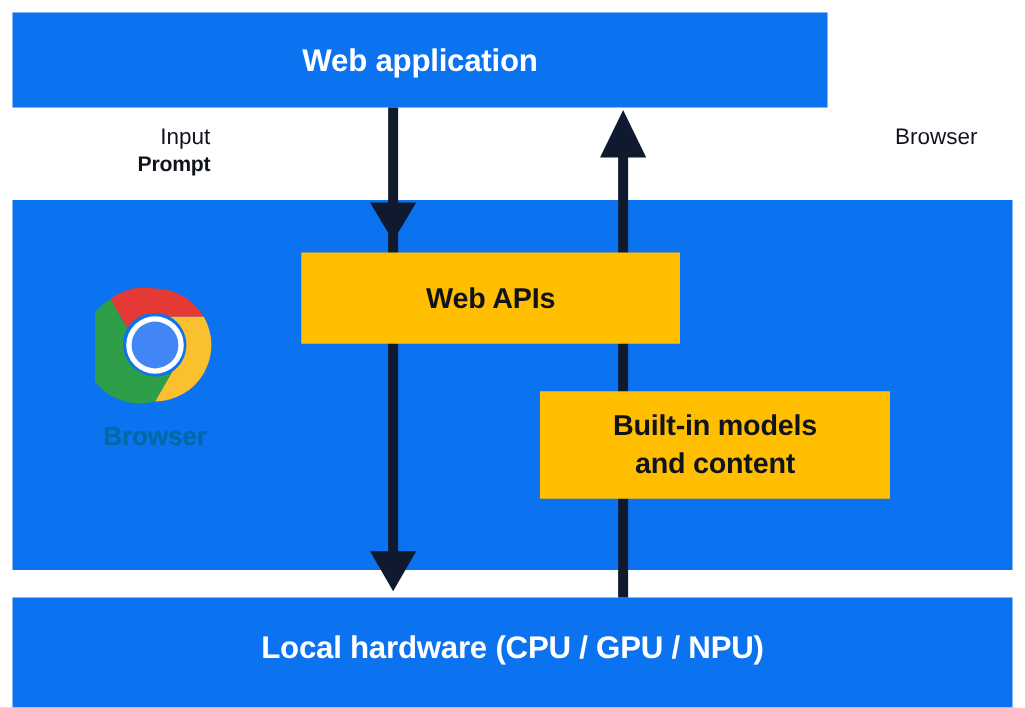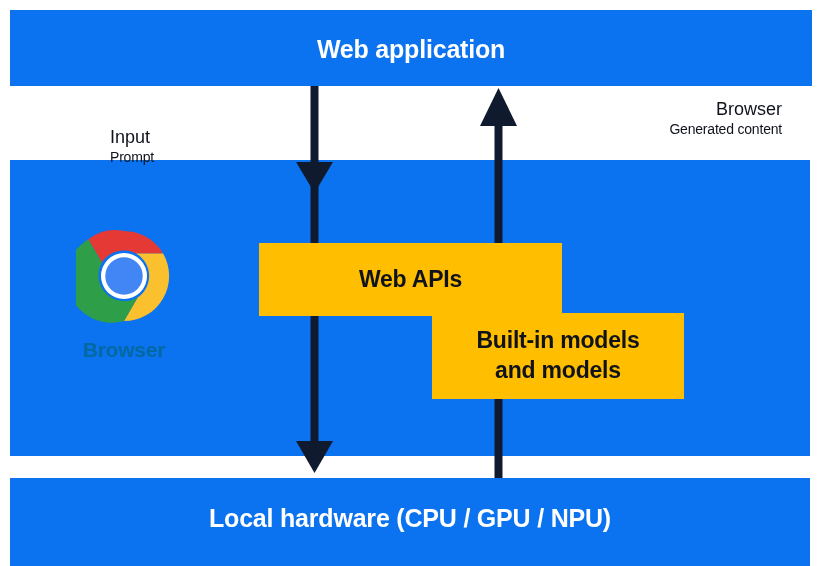--- a/index.html
+++ b/index.html
@@ -20,21 +20,21 @@
 
   
   .layer-bar {
     position: absolute;
     background: #0b72f0;
     box-sizing: border-box;
   }
   .layer-bar.top {
     left: 10px;
     top: 10px;
-    width: 802px;
+    width: 652px;
     height: 76px;
   }
   .layer-bar.middle {
     left: 10px;
     top: 160px;
     width: 800px;
     height: 296px;
   }
   .layer-bar.bottom {
     left: 10px;
@@ -99,58 +99,56 @@
     text-align: center;
     color: #10131c;
     font-weight: bold;
     font-size: 23px;
     line-height: 1.3;
     letter-spacing: -0.2px;
     box-sizing: border-box;
     z-index: 5;
   }
   .component-box.web-apis {
-    left: 259px;
+    left: 241px;
     top: 202px;
     width: 303px;
     height: 73px;
-    margin-top: 41px;
   }
   .component-box.builtin {
     left: 432px;
     top: 313px;
-    width: 252px;
+    width: 280px;
     height: 86px;
     padding: 0 26px;
   }
 
   
   .io-label {
     position: absolute;
     color: #10131c;
     white-space: nowrap;
   }
   .io-label .io-kind {
     display: block;
     font-size: 18px;
     font-weight: normal;
     line-height: 1.25;
   }
   .io-label .io-value {
     display: block;
-    font-size: 14px;
-    font-weight: normal;
+    font-size: 17px;
+    font-weight: bold;
     line-height: 1.25;
     letter-spacing: -0.2px;
   }
   .io-label.input {
     left: 110px;
     top: 98px;
-    text-align: left;
-    margin-top: 28px;
+    text-align: right;
   }
   .io-label.output {
     right: 38px;
     top: 98px;
     text-align: right;
   }
 </style>
 </head>
 <body>
 
@@ -195,27 +193,26 @@
     <div class="browser-label">Browser</div>
   </div>
 
   <div class="component-box web-apis">
     <span>Web APIs</span>
   </div>
 
   <div class="component-box builtin">
     <span>
       <span>Built-in models</span><br>
-      <span>and models</span>
+      <span>and content</span>
     </span>
   </div>
 
   <div class="io-label input">
     <span class="io-kind">Input</span>
     <span class="io-value">Prompt</span>
   </div>
 
   <div class="io-label output">
     <span class="io-kind">Browser</span>
-    <span class="io-value">Generated content</span>
   </div>
 
 </div>
 
 </body></html>

